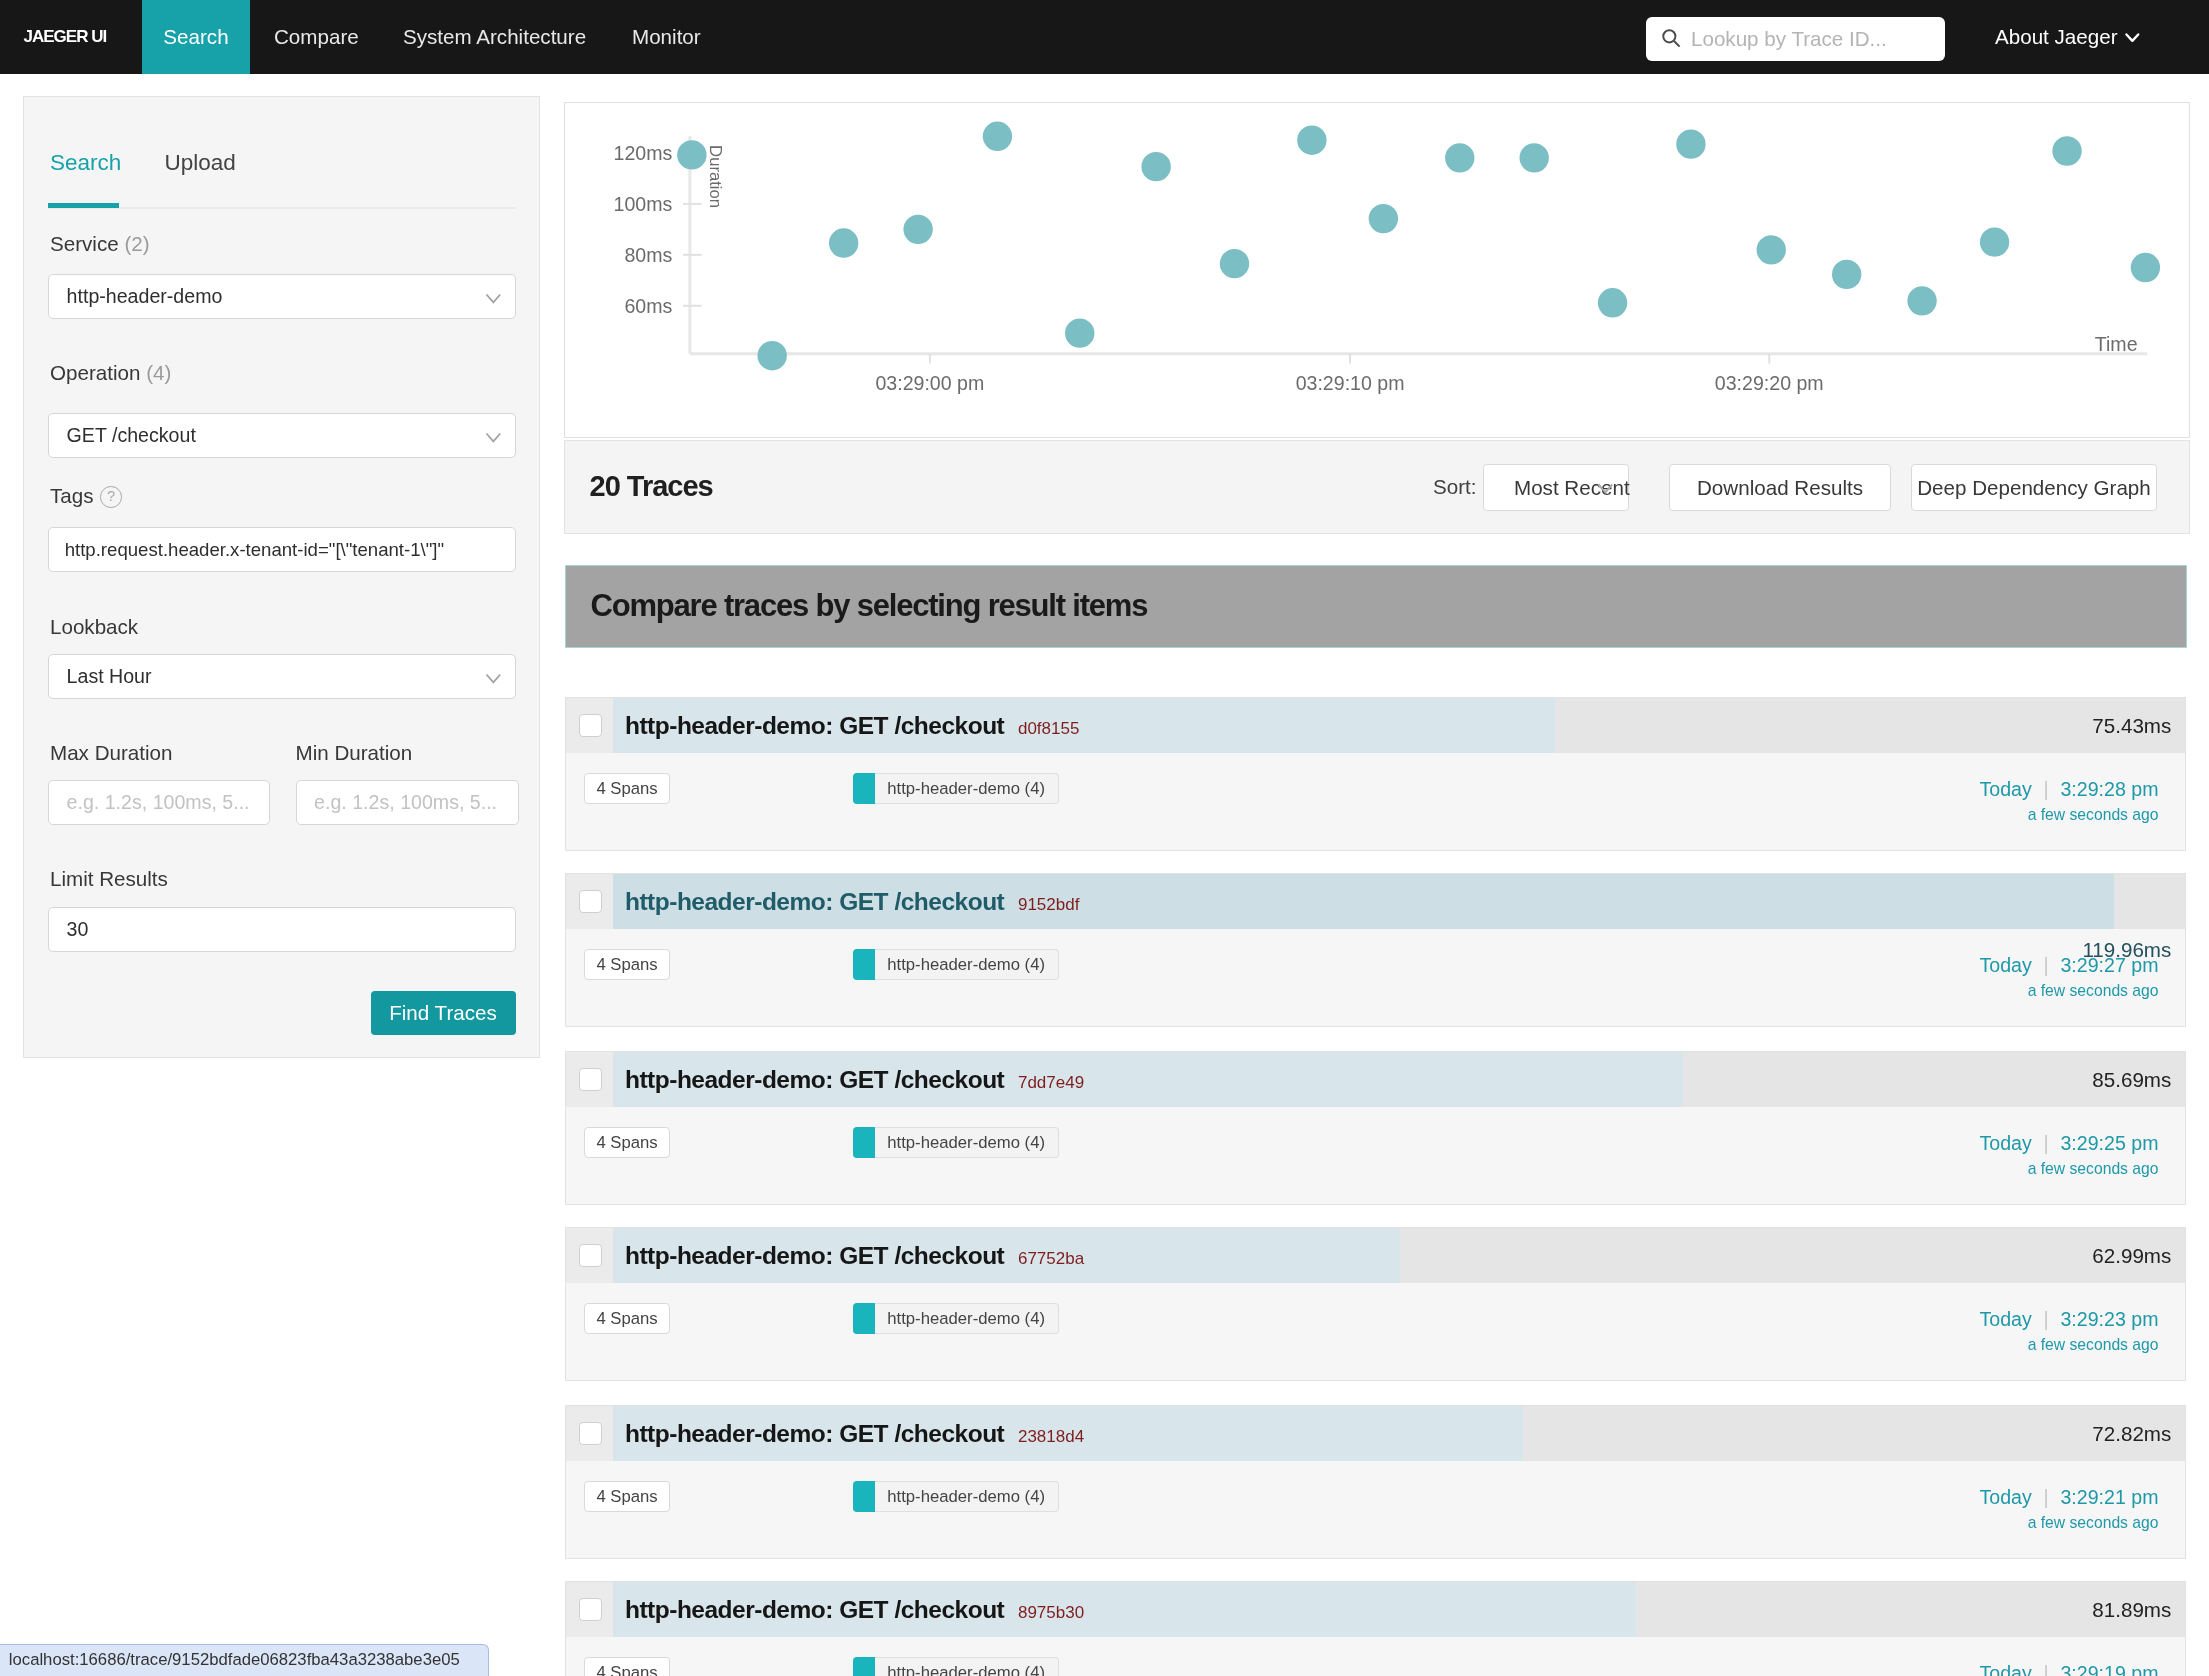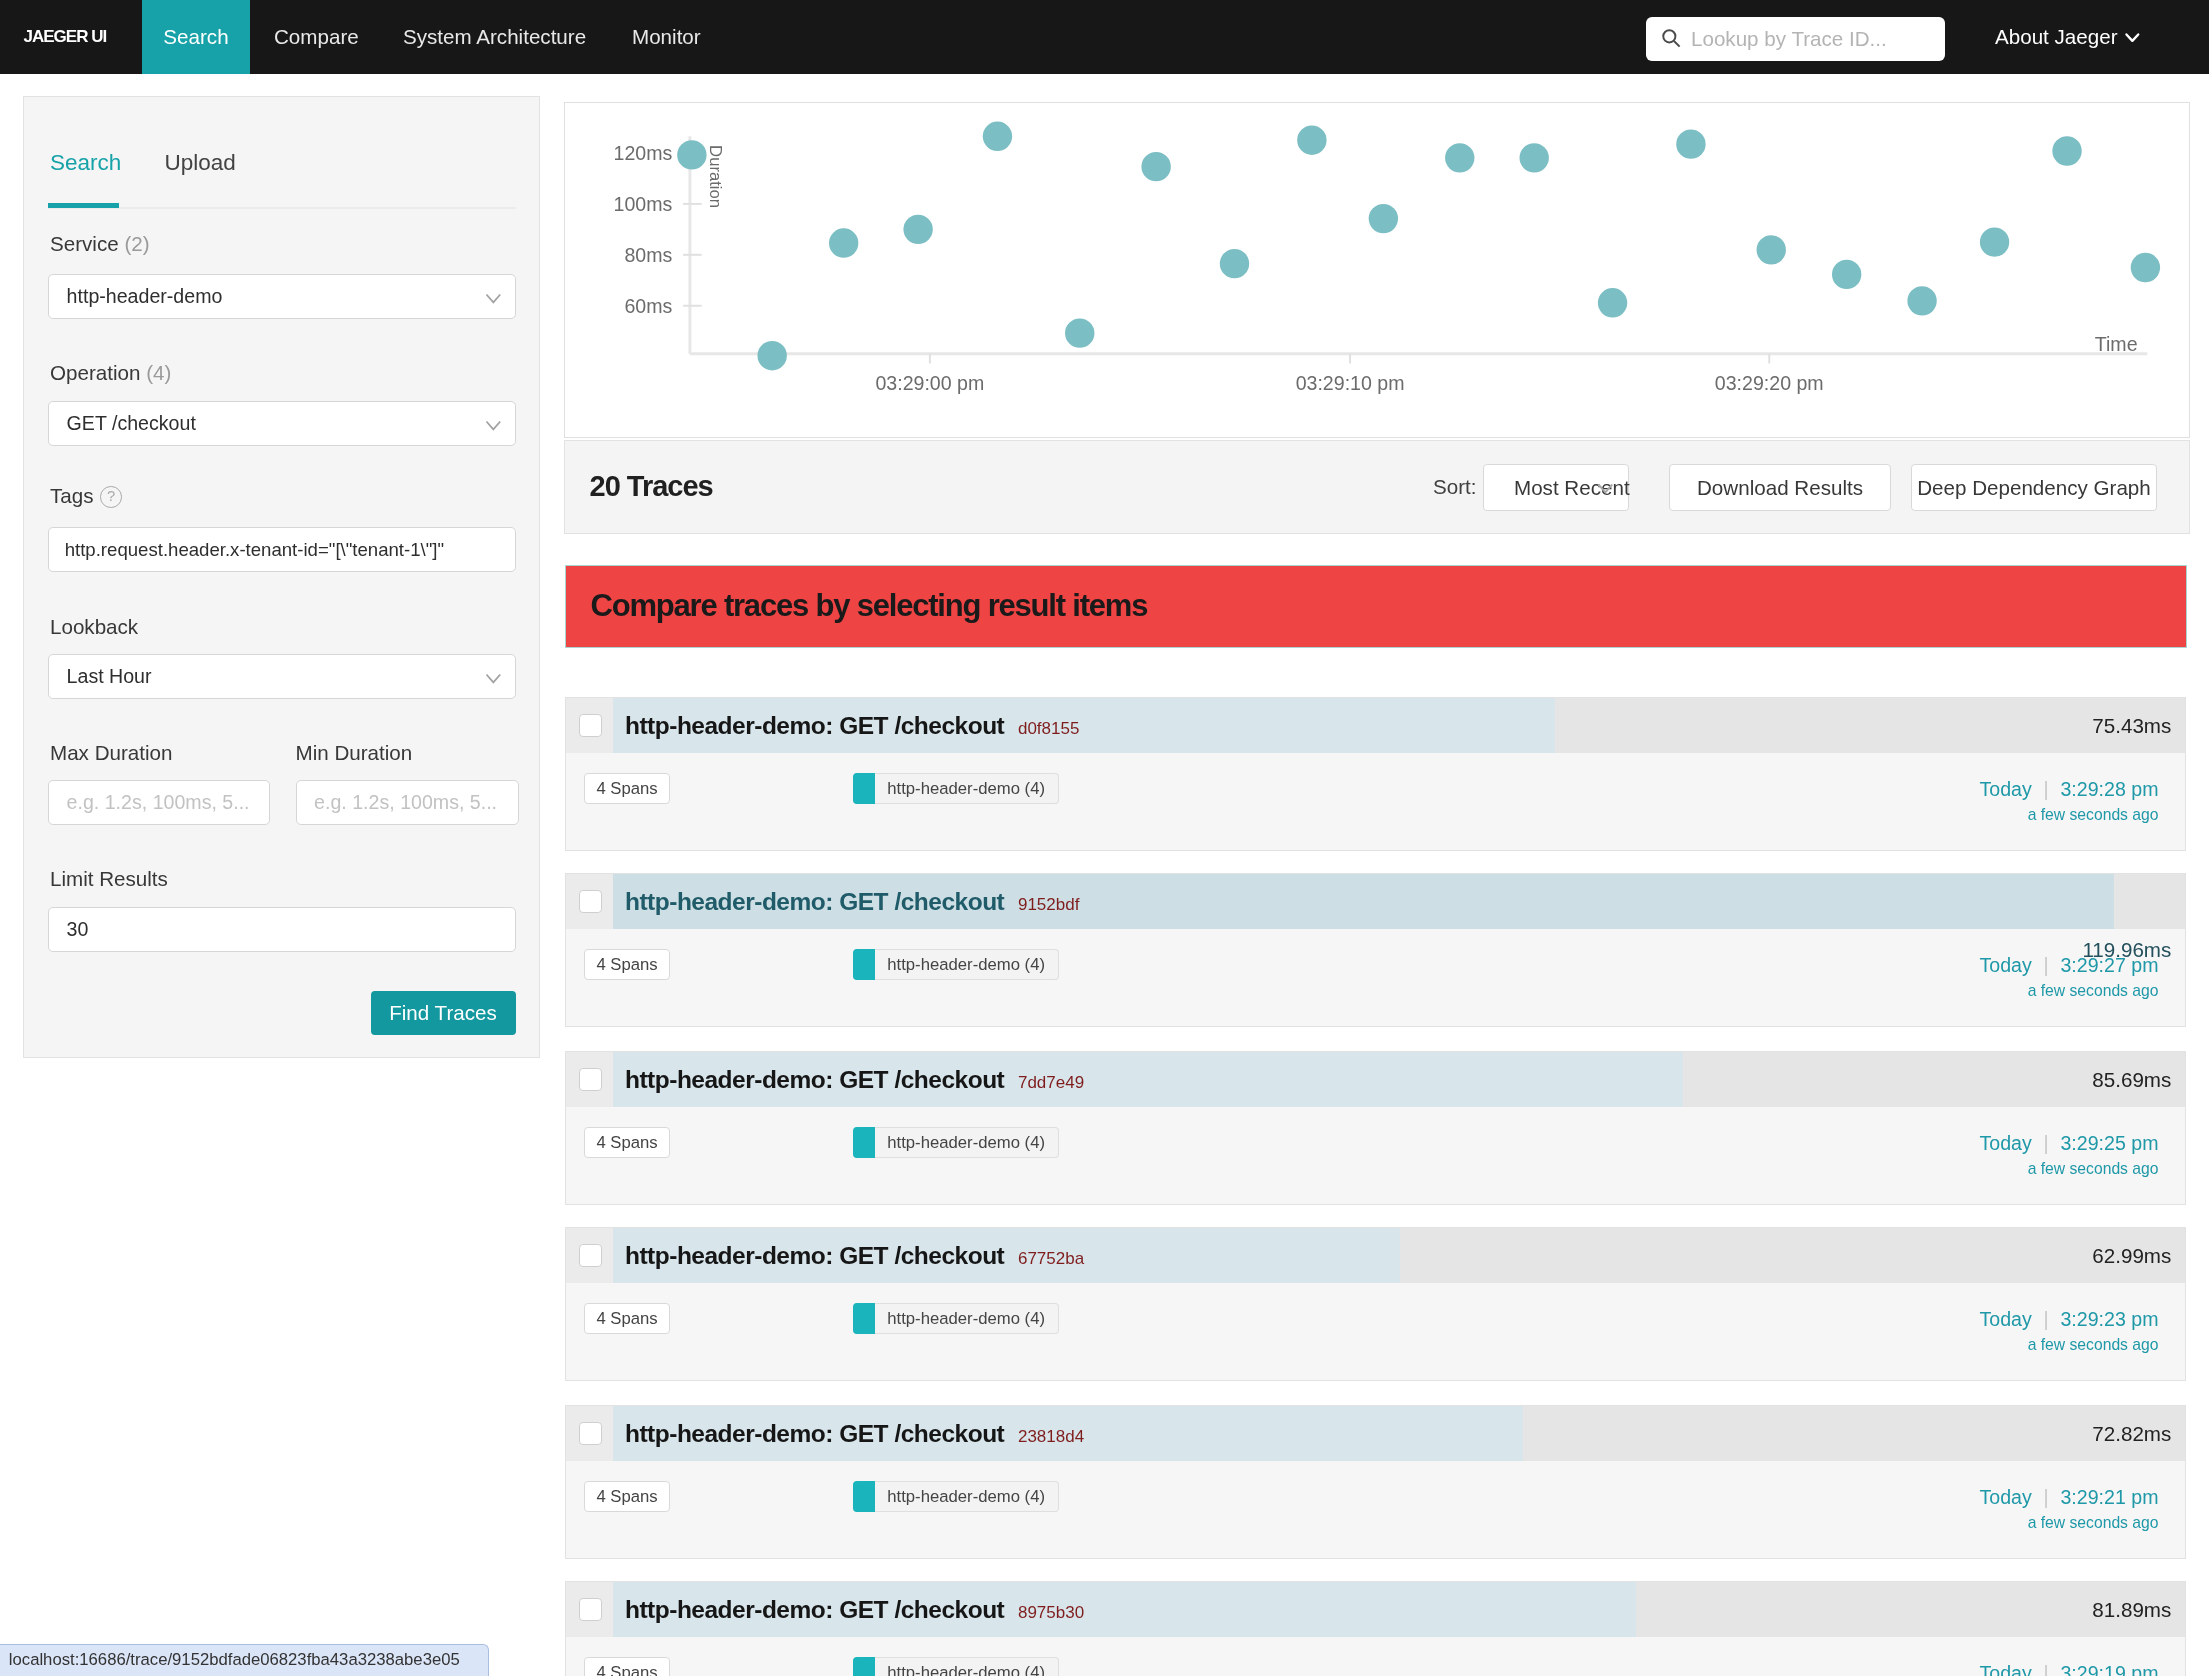--- a/index.html
+++ b/index.html
@@ -33,21 +33,21 @@
   
   #chart { position:absolute; left:564px; top:102px; width:1626px; height:336px; background:#fff; border:1px solid #e0e0e0; }
 
   
   #tracesbar { position:absolute; left:564px; top:440px; width:1626px; height:94px; background:#f4f4f4; border:1px solid #e2e2e2; }
   #tracesbar h2 { position:absolute; left:24.5px; top:29px; font-size:29px; letter-spacing:-1px; color:#202020; }
   #sortlbl { position:absolute; left:868px; top:34px; font-size:20.6px; color:#404040; }
   .wbtn { position:absolute; top:22.5px; height:47px; background:#fff; border:1px solid #d9d9d9; border-radius:3.9px; font-size:20.6px; color:#383838; text-align:center; line-height:45px; white-space:nowrap; }
 
   
-  #banner { position:absolute; left:565px; top:565px; width:1622px; height:83px; background:#ef4444; border:1px solid #abd5d2; }
+  #banner { position:absolute; left:565px; top:565px; width:1622px; height:83px; background:#a3a3a3; border:1px solid #abd5d2; }
   #banner div { position:absolute; left:24.5px; top:21.6px; font-size:31px; font-weight:bold; letter-spacing:-1.2px; color:#1a1a1a; }
 
   
   .card { position:absolute; left:565px; width:1621px; height:154px; border:1px solid #e2e2e2; background:#f6f6f6; }
   .chd { position:absolute; left:0; top:0; width:100%; height:55px; background:#e5e5e5; }
   .bar { position:absolute; left:47px; top:0; height:55px; background:#d8e6ec; }
   .ckcol { position:absolute; left:0; top:0; width:47px; height:55px; background:#ebebeb; }
   .cb { position:absolute; left:12.7px; top:15.7px; width:23.5px; height:23.5px; background:#fff; border:1px solid #cfcfcf; border-radius:3.9px; }
   .ti { position:absolute; left:59px; top:0; height:55px; line-height:55px; font-size:24.5px; font-weight:bold; letter-spacing:-0.5px; color:#161616; white-space:nowrap; }
   .ti .hash { font-weight:normal; font-size:17px; color:#7f1d1d; margin-left:13.7px; letter-spacing:0; }
@@ -93,21 +93,21 @@
   <div class="ink"></div>
 
   <div class="lbl" style="top:135px;">Service <span class="cnt">(2)</span></div>
   <div class="inp" style="top:177px;">http-header-demo
     <svg class="chev" width="16.7" height="11.8" viewBox="0 0 17 12">
         <polyline points="1.5,1.5 8.5,9.5 15.5,1.5" fill="none" stroke="#a2a2a2" stroke-width="1.8"></polyline>
       </svg>
   </div>
 
   <div class="lbl" style="top:264px;">Operation <span class="cnt">(4)</span></div>
-  <div class="inp" style="top:304px;">GET /checkout
+  <div class="inp" style="top:316px;">GET /checkout
     <svg class="chev" width="16.7" height="11.8" viewBox="0 0 17 12">
         <polyline points="1.5,1.5 8.5,9.5 15.5,1.5" fill="none" stroke="#a2a2a2" stroke-width="1.8"></polyline>
       </svg>
   </div>
 
   <div class="lbl" style="top:387px;">Tags<span class="qmark">?</span></div>
   <div class="inp" style="top:430px; font-size:18.6px; padding-left:15.7px;">http.request.header.x-tenant-id="[\"tenant-1\"]"</div>
 
   <div class="lbl" style="top:518px;">Lookback</div>
   <div class="inp" style="top:557px;">Last Hour

